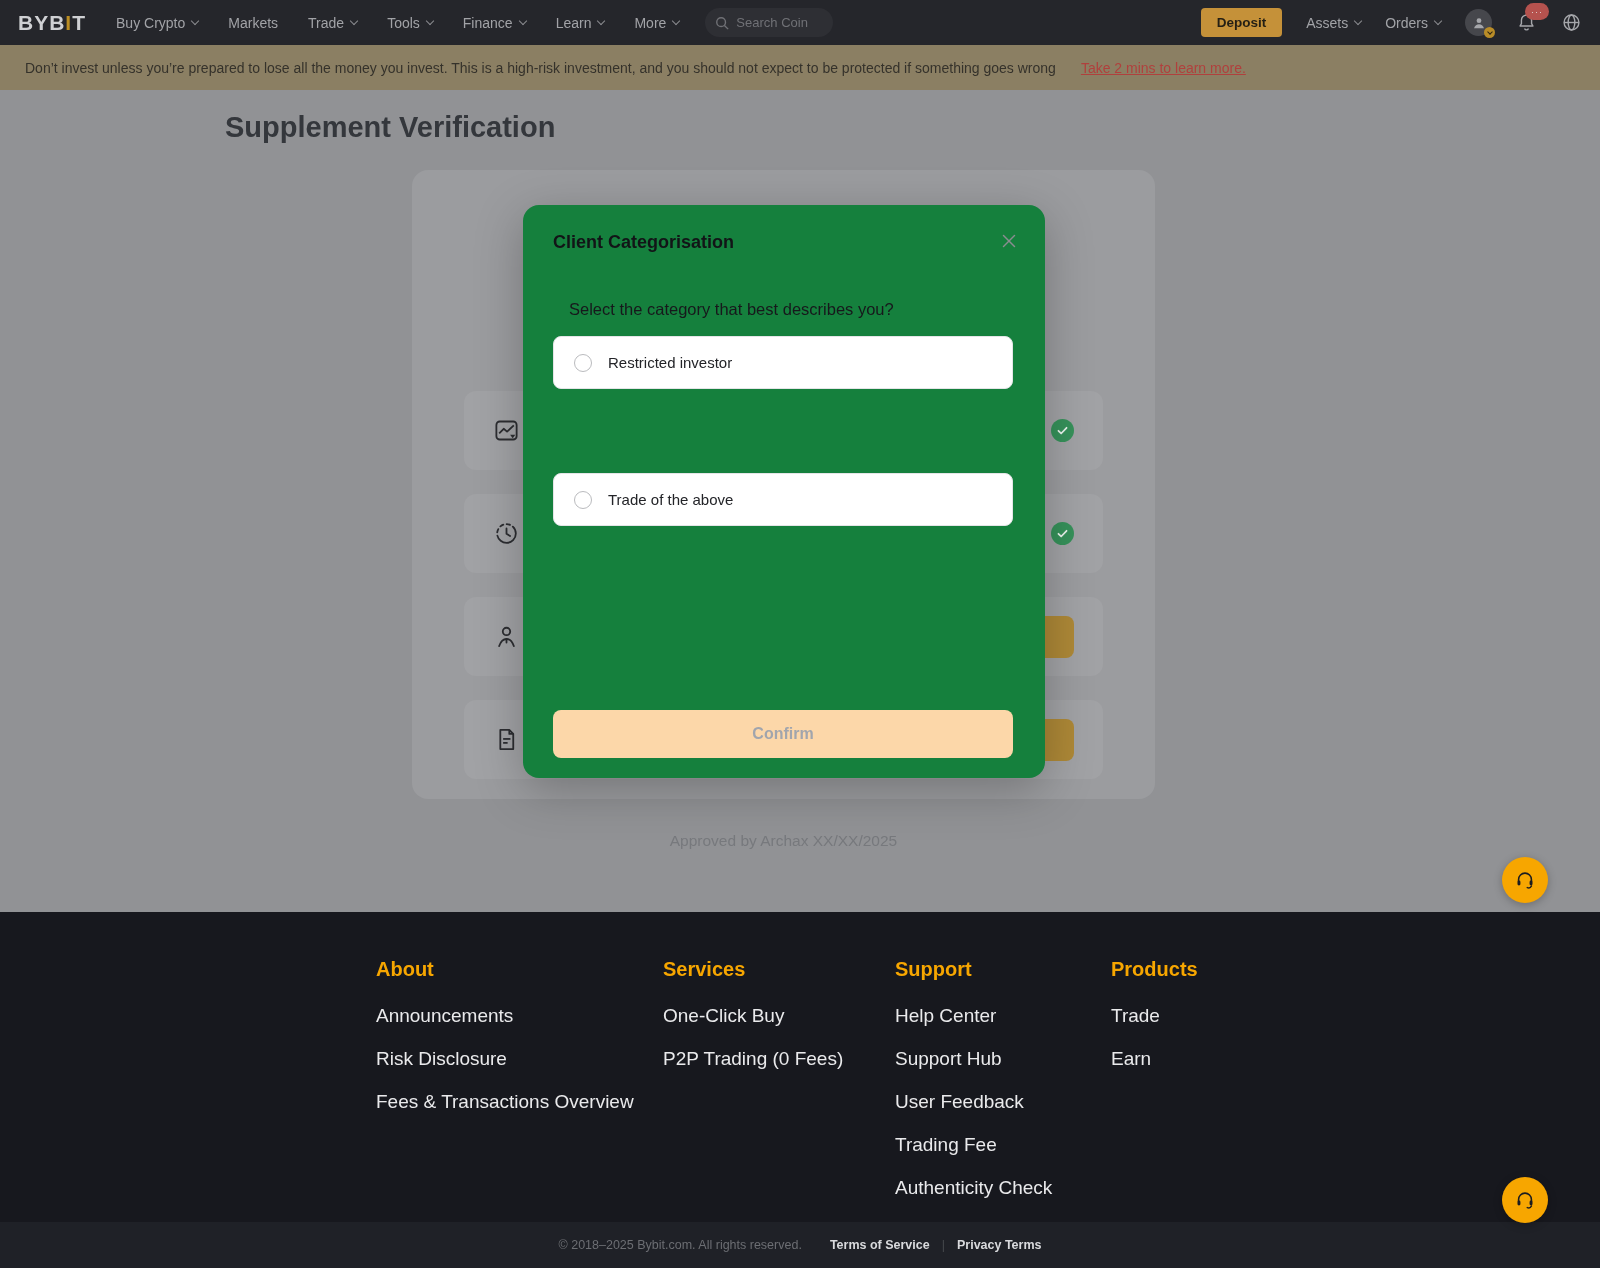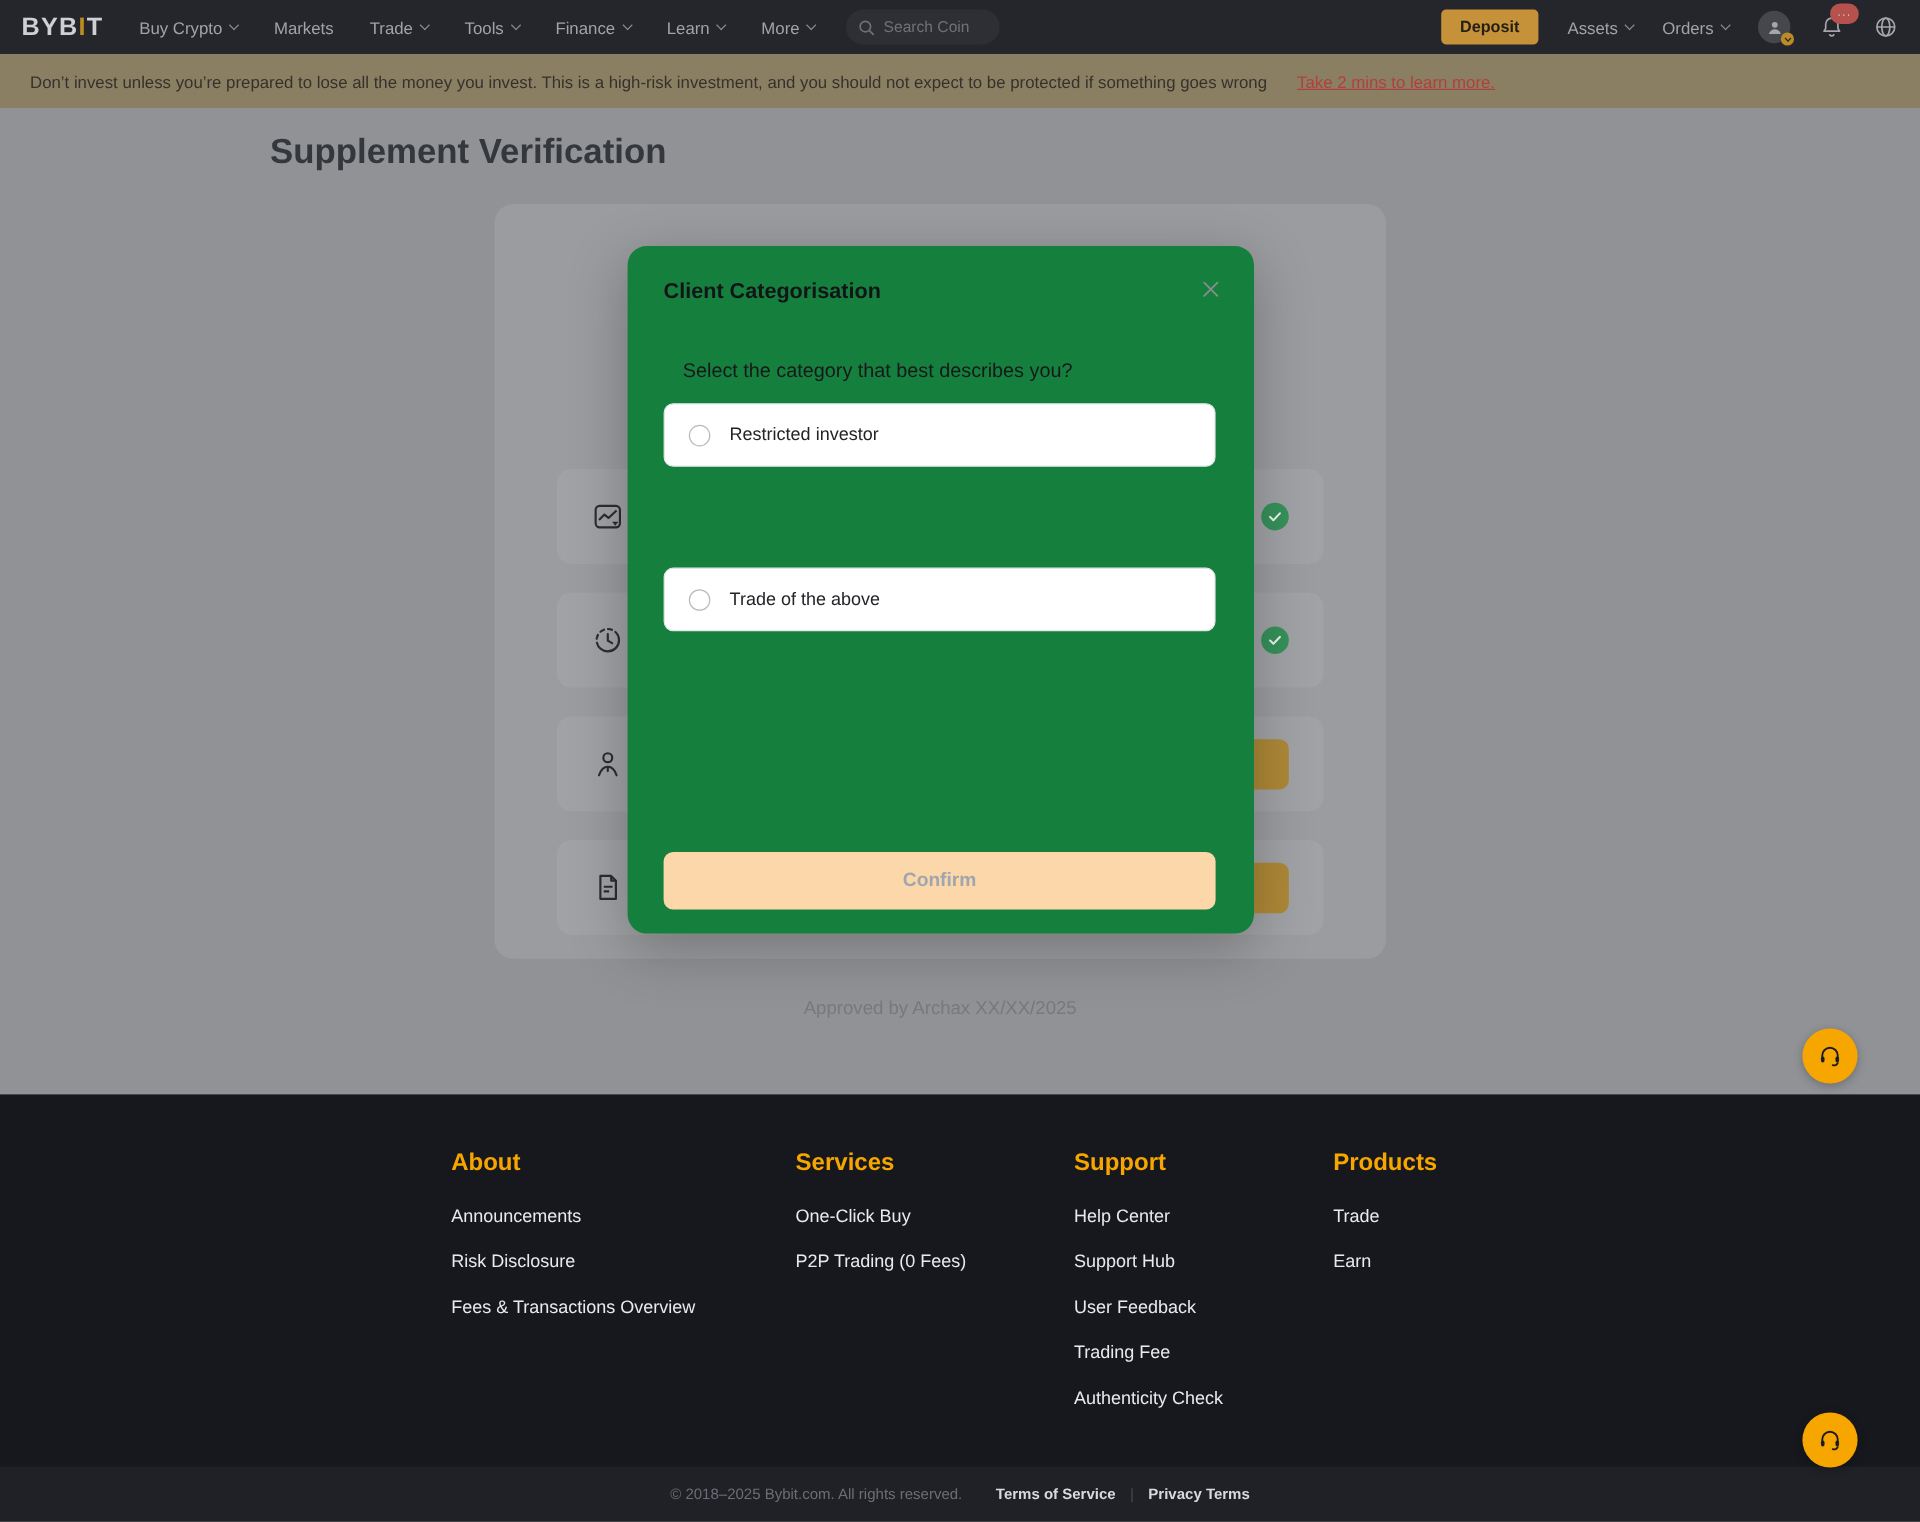--- a/index.html
+++ b/index.html
@@ -63,21 +63,21 @@
   .radio { width:18px; height:18px; border-radius:50%; border:1.5px solid #babbbe; background:#fff; flex:none; }
   .option-label { font-size:15px; color:#232428; }
   .confirm { position:absolute; left:30px; top:505px; width:460px; height:48px; border:none; border-radius:8px;
              background:#fcd7a9; color:#a1a5ad; font-size:16px; font-weight:600; font-family:inherit; cursor:not-allowed; }
 
   
   .footer { position:absolute; left:0; top:912px; width:1600px; height:356px; background:#17181e; z-index:5; }
   .fcol { position:absolute; top:46px; }
   .fcol.c0 { left:376px; } .fcol.c1 { left:663px; } .fcol.c2 { left:895px; } .fcol.c3 { left:1111px; }
   .fcol-title { font-size:20px; font-weight:700; color:#f7a600; margin-bottom:24px; }
-  .flink { font-size:15px; color:#eaeaec; margin-bottom:21px; cursor:pointer; white-space:nowrap; }
+  .flink { font-size:19px; color:#eaeaec; margin-bottom:21px; cursor:pointer; white-space:nowrap; }
   .fbar { position:absolute; left:0; top:310px; width:1600px; height:46px; background:#1f2127;
           display:flex; align-items:center; justify-content:center; font-size:12.5px; }
   .fbar .copy { color:#6c6e73; margin-right:28px; }
   .fbar .flegal { color:#d9dadd; font-weight:600; cursor:pointer; }
   .fbar .sep { color:#46484d; margin:0 12px; }
 
   
   .chat-btn { position:absolute; left:1502px; width:46px; height:46px; border-radius:50%; background:#f7a600;
               display:flex; align-items:center; justify-content:center; cursor:pointer; z-index:20;
               box-shadow:0 2px 8px rgba(0,0,0,0.25); }

